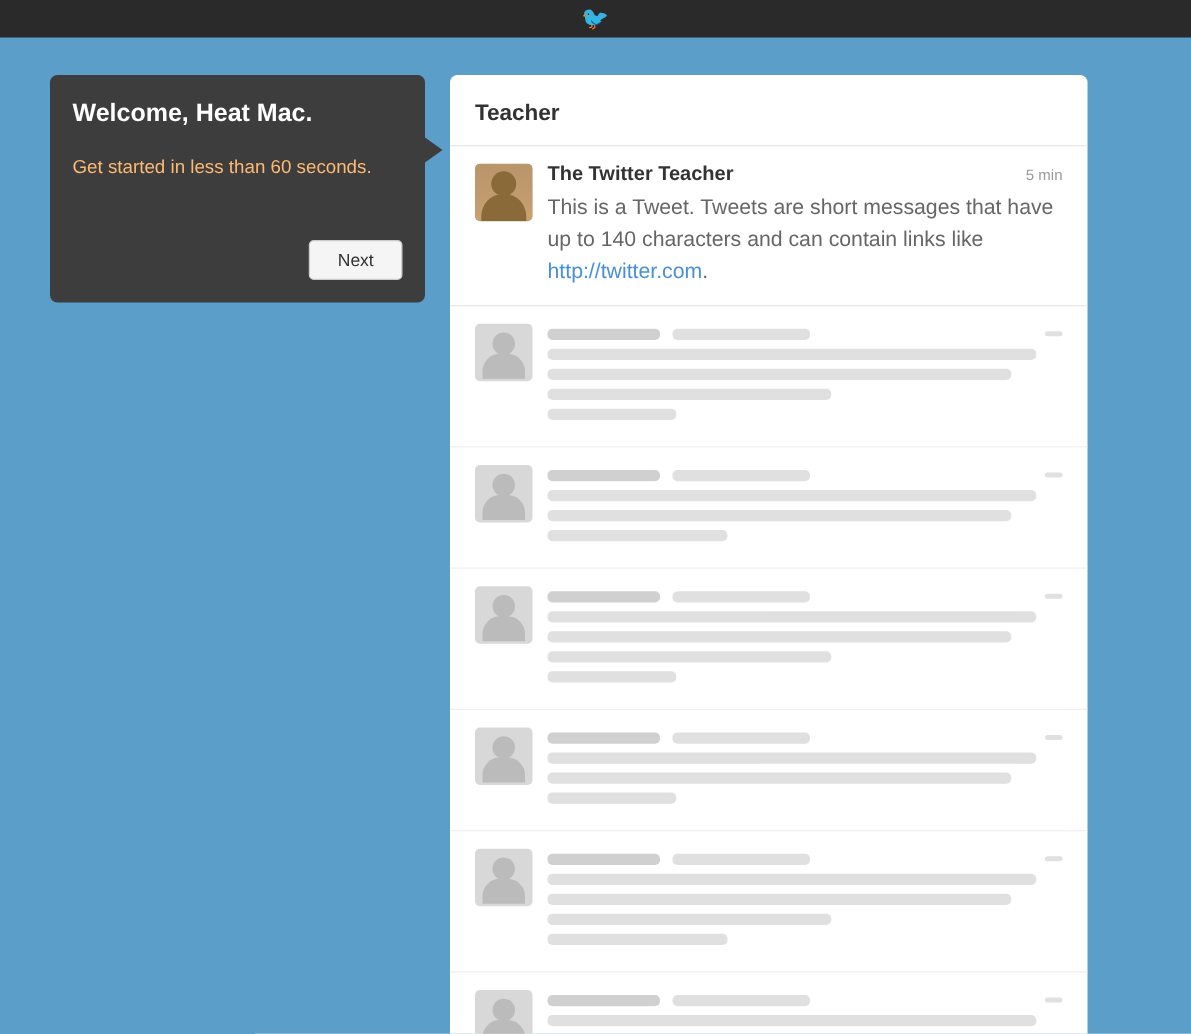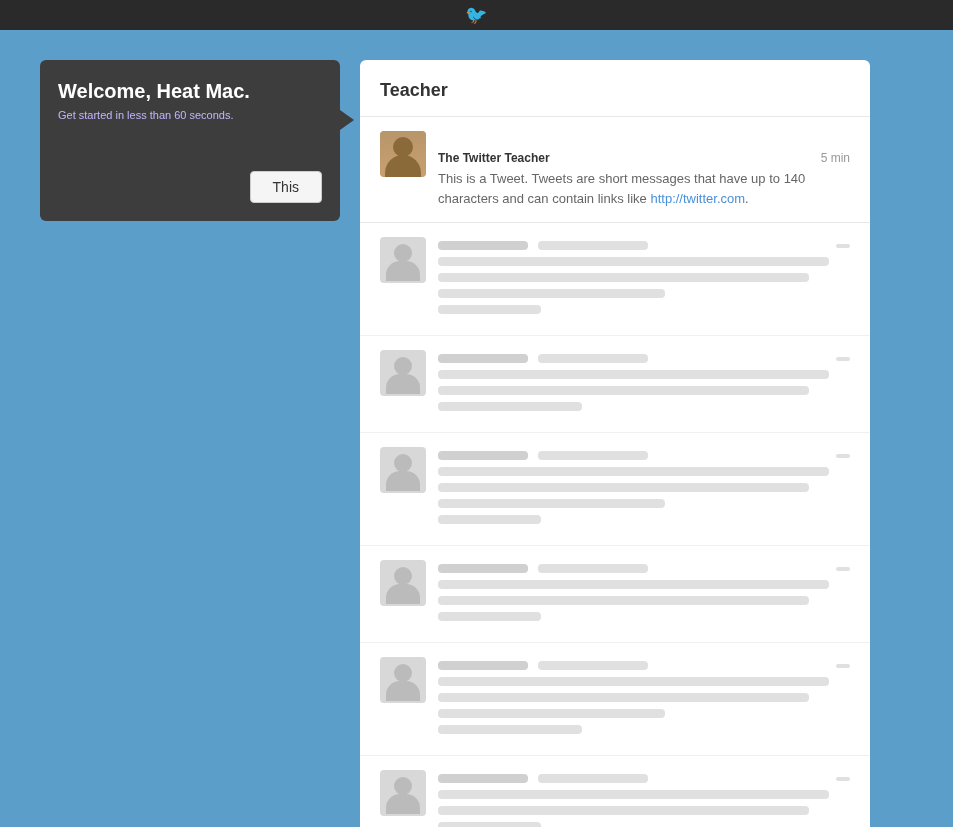--- a/index.html
+++ b/index.html
@@ -45,26 +45,26 @@
       width: 300px;
       min-width: 300px;
       color: #fff;
       position: relative;
     }
 
     .welcome-title {
       font-size: 20px;
       font-weight: bold;
       color: #fff;
-      margin-bottom: 6px;
+      margin-bottom: 22px;
     }
 
     .welcome-subtitle {
-      font-size: 11px;
-      color: #c4b5fd;
+      font-size: 15px;
+      color: #fdba74;
       margin-bottom: 50px;
     }
 
     .next-button {
       display: block;
       margin-left: auto;
       background: #f5f5f5;
       border: 1px solid #ccc;
       border-radius: 4px;
       padding: 7px 22px;
@@ -170,33 +170,32 @@
     }
 
     .tweet-header-real {
       display: flex;
       justify-content: space-between;
       align-items: baseline;
       margin-bottom: 4px;
     }
 
     .tweet-author {
-      font-size: 12px;
+      font-size: 16px;
       font-weight: bold;
       color: #333;
-      margin-top: 20px;
     }
 
     .tweet-time {
       font-size: 12px;
       color: #999;
     }
 
     .tweet-text {
-      font-size: 13px;
+      font-size: 17px;
       color: #666;
       line-height: 1.5;
     }
 
     .tweet-link {
       color: #4a90d9;
       text-decoration: none;
     }
 
     
@@ -298,21 +297,21 @@
 
 <div class="top-bar">
   <span class="twitter-bird-top">🐦</span>
 </div>
 
 <div class="main-area">
 
   <div class="welcome-panel">
     <div class="welcome-title">Welcome, Heat Mac.</div>
     <div class="welcome-subtitle">Get started in less than 60 seconds.</div>
-    <button class="next-button">This</button>
+    <button class="next-button">Next</button>
   </div>
 
   <div class="preview-panel">
     <div class="preview-title">Teacher</div>
 
     <div class="tweet-real">
       <div class="avatar-real">
         <div class="avatar-real-img">
           <div class="person-silhouette"></div>
         </div>

